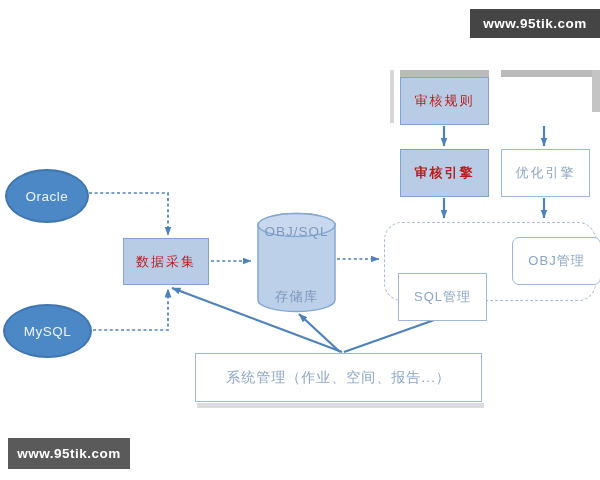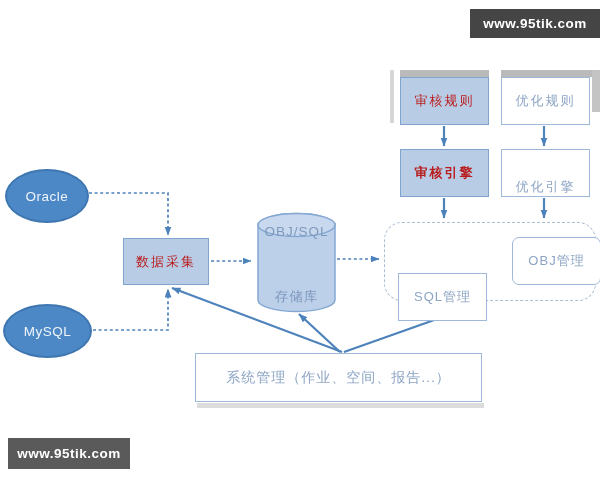--- a/index.html
+++ b/index.html
@@ -123,27 +123,24 @@
   </div>
 
   <div class="cyl-label" style="left:258px;top:230px;width:77px;height:70px;">
     <span>OBJ/SQL</span>
     <span>存储库</span>
   </div>
 
   <div class="node filled" style="left:400px;top:77px;width:89px;height:48px;">
     <span>审核规则</span>
   </div>
-  <div class="node white" style="left:501px;top:77px;width:89px;height:48px;">
-    <span>优化规则</span>
-  </div>
   <div class="node filled" style="left:400px;top:149px;width:89px;height:48px;font-weight:bold;">
     <span>审核引擎</span>
   </div>
-  <div class="node white" style="left:501px;top:149px;width:89px;height:48px;align-items:flex-end;">
+  <div class="node white" style="left:501px;top:149px;width:89px;height:48px;">
     <span>优化引擎</span>
   </div>
 
   <div class="dashed-container" style="left:384px;top:222px;width:212px;height:79px;"></div>
   <div class="node white" style="left:398px;top:237px;width:89px;height:48px;letter-spacing:1px;margin-top:36px;">
     <span>SQL管理</span>
   </div>
   <div class="node white" style="left:512px;top:237px;width:89px;height:48px;letter-spacing:1px;border-radius:7px;">
     <span>OBJ管理</span>
   </div>

